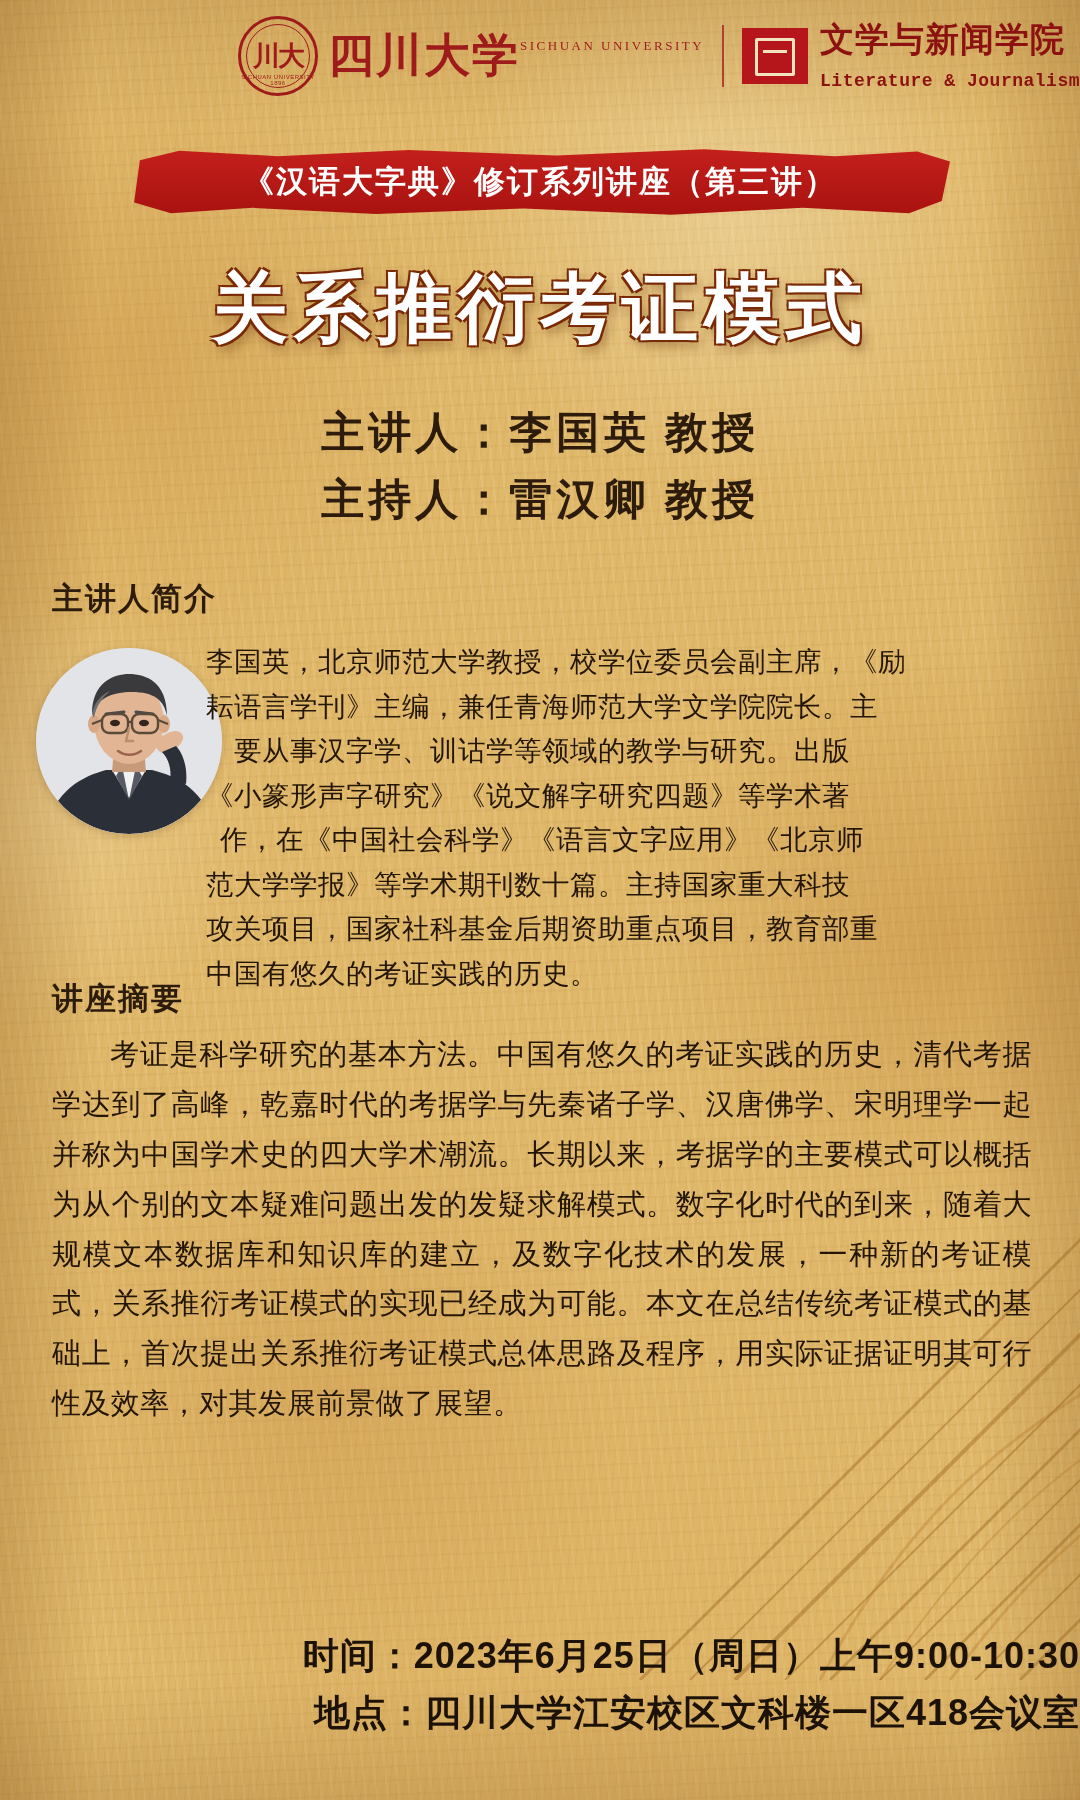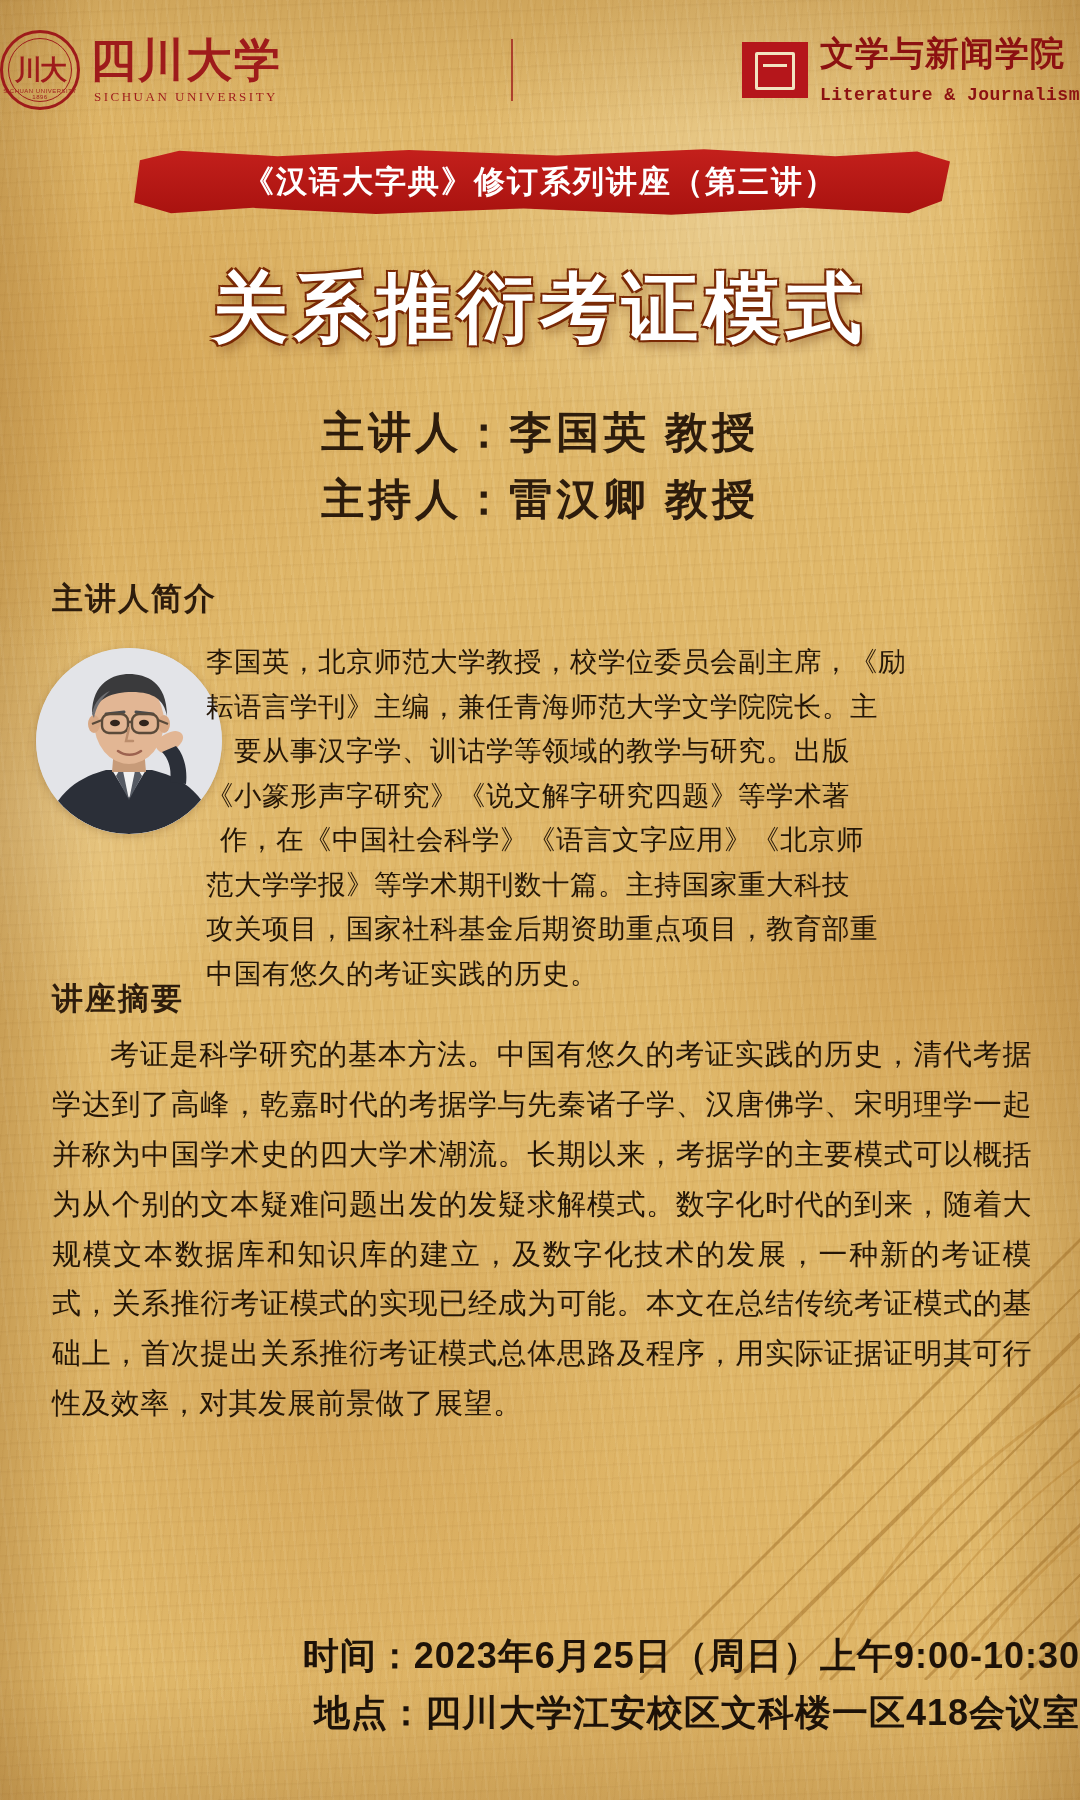--- a/index.html
+++ b/index.html
@@ -58,27 +58,28 @@
     bottom: 120px;
     width: 620px;
     height: 620px;
     pointer-events: none;
     opacity: 0.85;
   }
 
   
   .logo-row {
     position: absolute;
-    top: 30px;
+    top: 16px;
     left: 0;
     right: 0;
     display: flex;
     align-items: center;
-    justify-content: space-between;
+    justify-content: flex-end;
     gap: 18px;
+    padding-left: 20px;
   }
   .scu-logo {
     display: flex;
     align-items: center;
     gap: 10px;
   }
   .scu-seal {
     width: 74px;
     height: 74px;
     border-radius: 50%;
@@ -109,21 +110,21 @@
   .scu-seal .seal-arc {
     position: absolute;
     left: 0; right: 0;
     bottom: 7px;
     text-align: center;
     font-size: 6px;
     color: #9e1b1b;
     letter-spacing: 0.5px;
     font-family: "Liberation Sans", sans-serif;
   }
-  .scu-names { display: flex; flex-direction: column; line-height: 1; }
+  .scu-names { display: flex; flex-direction: row; line-height: 1; }
   .scu-cn {
     font-size: 46px;
     font-weight: bold;
     color: #9e1b1b;
     letter-spacing: 2px;
     font-family: "Liberation Serif", "DejaVu Serif", serif;
   }
   .scu-en {
     margin-top: 6px;
     font-size: 13px;

